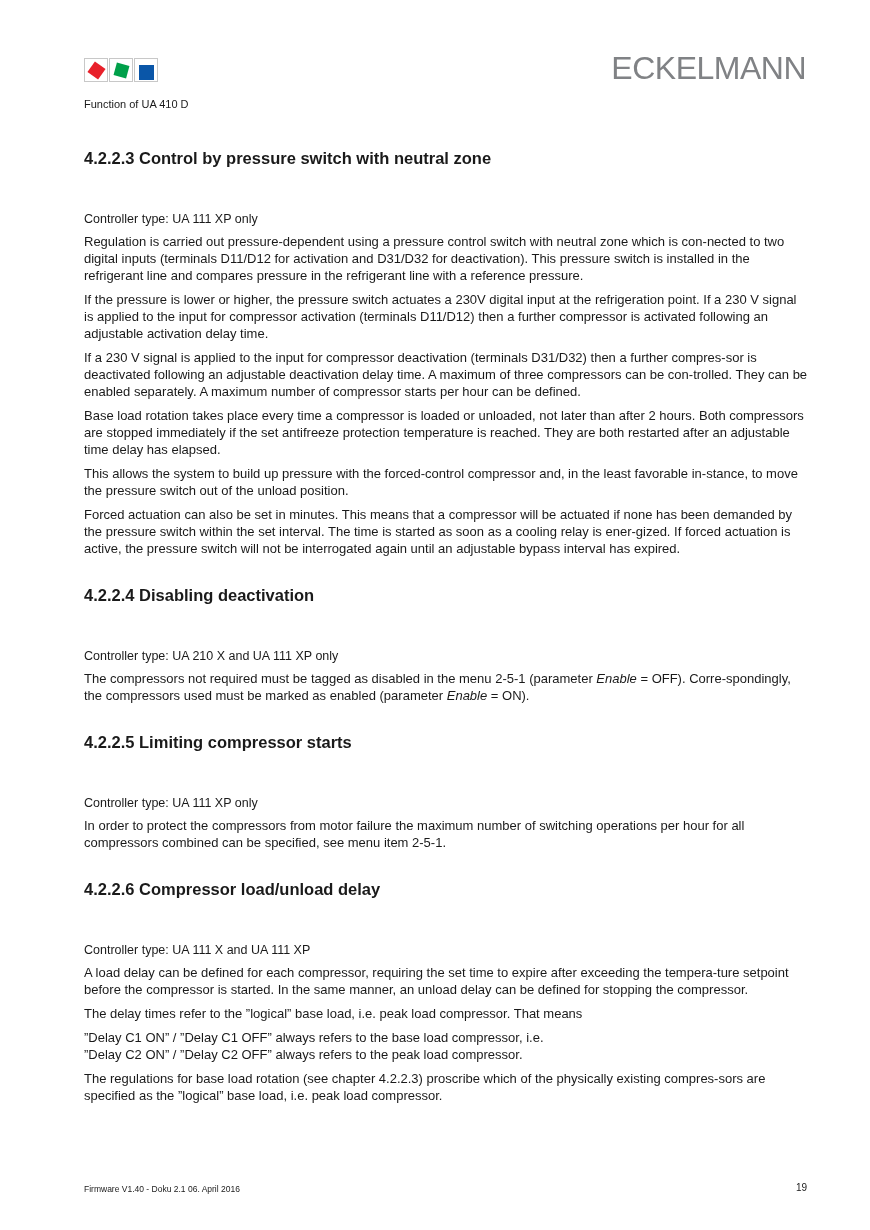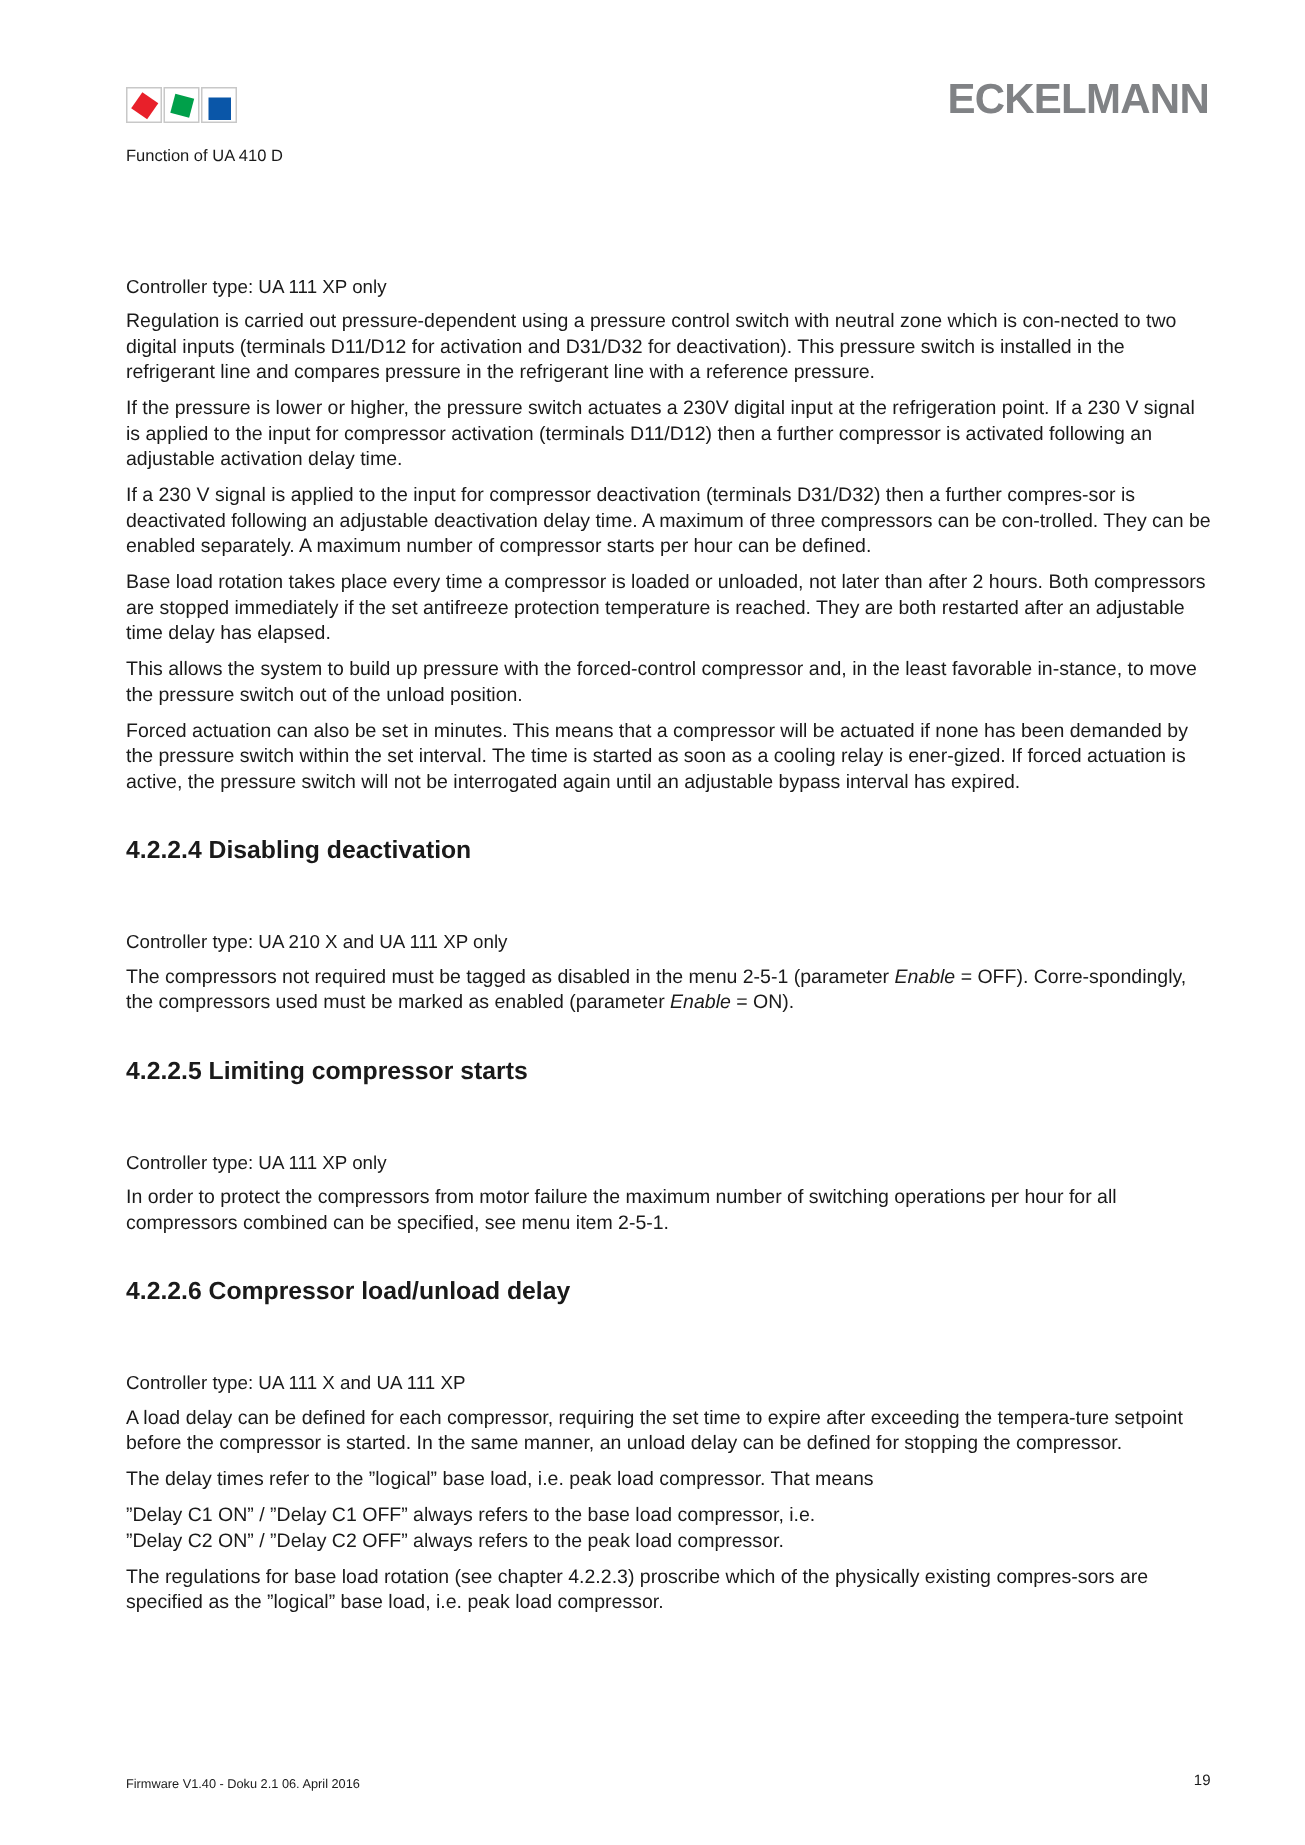--- a/index.html
+++ b/index.html
@@ -6,22 +6,22 @@
     body { width: 870px; height: 1230px; position: relative; overflow: hidden;
            font-family: "Liberation Sans", sans-serif; color: #1a1a1a; }
     .logo { position: absolute; left: 84px; top: 58px; display: flex; }
     .logo-cell { width: 22px; height: 22px; border: 1px solid #c8c8c8; margin-right: 1px;
                  display: flex; align-items: center; justify-content: center; background: #fff; }
     .sq { width: 13px; height: 13px; }
     .sq.red { background: #e8202a; transform: rotate(35deg); }
     .sq.green { background: #00a04a; transform: rotate(15deg); }
     .sq.blue { background: #0a56a8; width: 15px; height: 15px; margin-top: 4px; }
     .doc-subtitle { position: absolute; left: 84px; top: 98px; font-size: 11px; color: #1a1a1a; }
-    .brand { position: absolute; right: 64px; top: 50px; font-size: 28px; color: #808285;
-             letter-spacing: -0.5px; font-weight: bold; }
+    .brand { position: absolute; right: 64px; top: 50px; font-size: 32px; color: #808285;
+             letter-spacing: -0.5px; font-weight: normal; }
     .content { position: absolute; left: 84px; top: 140px; width: 724px; }
     h2 { font-size: 16.5px; font-weight: bold; margin: 8px 0 0 0; line-height: 20px; }
     .sec { margin-bottom: 28px; }
     .ctype { font-size: 12.5px; font-weight: normal; margin: 43px 0 6px 0; line-height: 16px; }
     p { font-size: 13px; line-height: 17px; margin: 0 0 7px 0; }
     .footer-left { position: absolute; left: 84px; top: 1184px; font-size: 8.5px; }
     .footer-right { position: absolute; right: 63px; top: 1182px; font-size: 10px; }
   </style>
 </head>
 <body>
@@ -35,20 +35,21 @@
     </div>
   <div class="logo-cell">
       <div class="sq blue"></div>
     </div>
 </div>
 <div class="doc-subtitle">Function of UA 410 D</div>
 <div class="brand">ECKELMANN</div>
 
 <div class="content">
   <section class="sec">
+    <h2>4.2.2.3  Control by pressure switch with neutral zone</h2>
     <div class="ctype">Controller type: UA 111 XP only</div>
     <p>Regulation is carried out pressure-dependent using a pressure control switch with neutral zone which is con-nected to two digital inputs (terminals D11/D12 for activation and D31/D32 for deactivation). This pressure switch is installed in the refrigerant line and compares pressure in the refrigerant line with a reference pressure.</p>
     <p>If the pressure is lower or higher, the pressure switch actuates a 230V digital input at the refrigeration point. If a 230 V signal is applied to the input for compressor activation (terminals D11/D12) then a further compressor is activated following an adjustable activation delay time.</p>
     <p>If a 230 V signal is applied to the input for compressor deactivation (terminals D31/D32) then a further compres-sor is deactivated following an adjustable deactivation delay time. A maximum of three compressors can be con-trolled. They can be enabled separately. A maximum number of compressor starts per hour can be defined.</p>
     <p>Base load rotation takes place every time a compressor is loaded or unloaded, not later than after 2 hours. Both compressors are stopped immediately if the set antifreeze protection temperature is reached. They are both restarted after an adjustable time delay has elapsed.</p>
     <p>This allows the system to build up pressure with the forced-control compressor and, in the least favorable in-stance, to move the pressure switch out of the unload position.</p>
     <p>Forced actuation can also be set in minutes. This means that a compressor will be actuated if none has been demanded by the pressure switch within the set interval. The time is started as soon as a cooling relay is ener-gized. If forced actuation is active, the pressure switch will not be interrogated again until an adjustable bypass interval has expired.</p>
   </section>
 
   <section class="sec">

